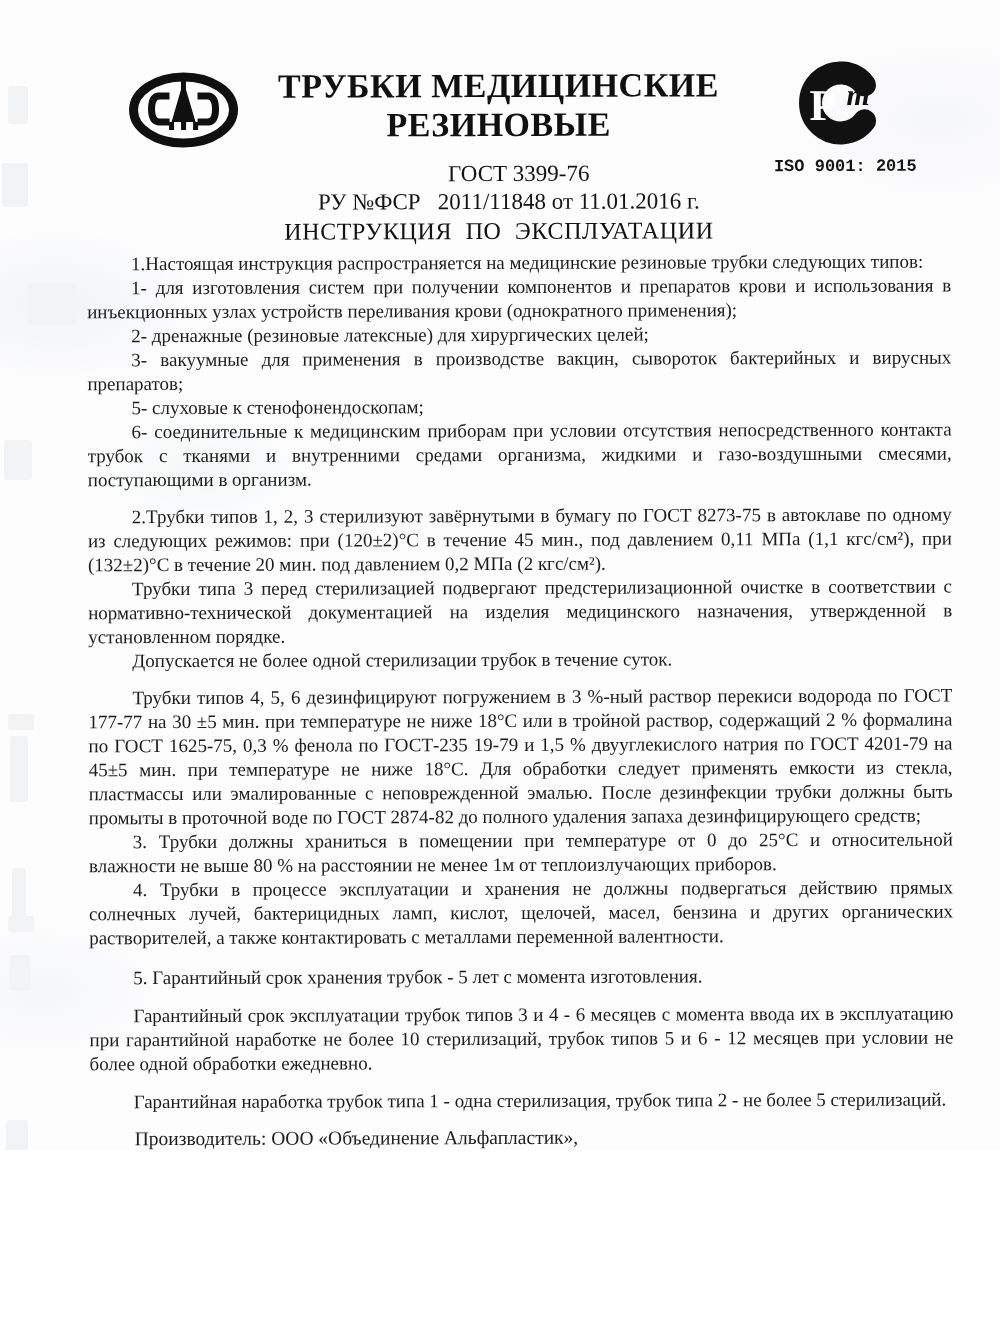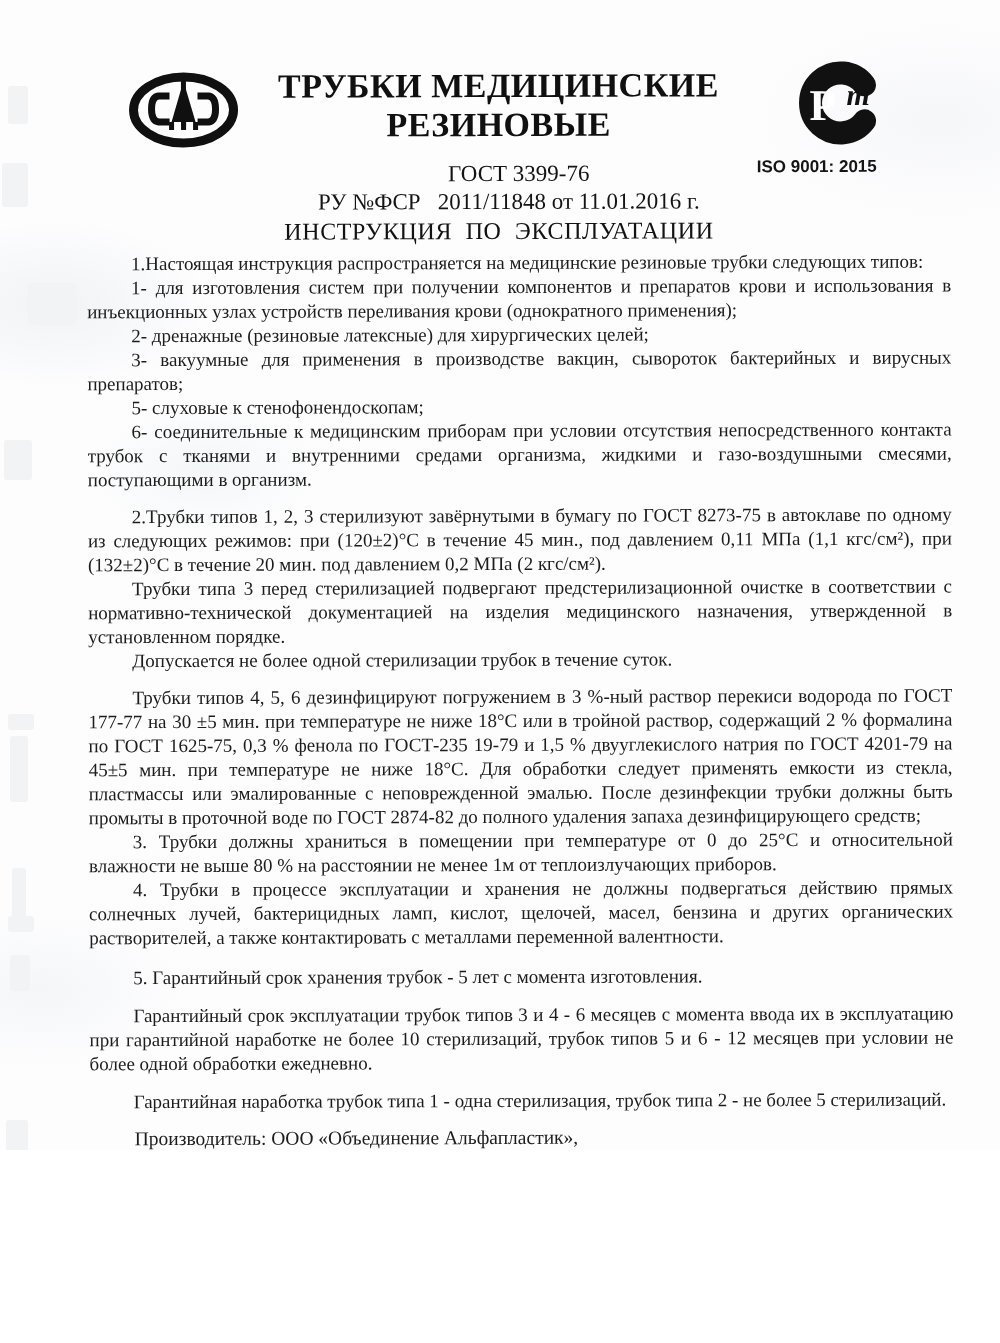--- a/index.html
+++ b/index.html
@@ -12,22 +12,22 @@
       radial-gradient(200px 110px at 40px 990px, rgba(188,196,204,0.12), rgba(188,196,204,0) 70%),
       #fdfdfe;
     font-family:"Liberation Serif", serif;color:#1b1b1b;
   }
   .content{position:absolute;inset:0;transform:rotate(-0.18deg);transform-origin:50% 50%;}
   
   .logo{position:absolute;left:126px;top:62px;width:122px;height:98px;}
   .titleblk{position:absolute;left:240px;top:66px;width:520px;text-align:center;
     font-weight:bold;font-size:34px;line-height:39px;letter-spacing:0.5px;color:#101010;}
   .rst{position:absolute;left:796px;top:62px;width:82px;height:92px;}
-  .iso{position:absolute;left:758px;top:158px;width:160px;text-align:left;
-    font-family:Liberation Sans, sans-serif;font-weight:bold;font-size:17px;color:#151515;}
+  .iso{position:absolute;left:758px;top:158px;width:160px;text-align:right;
+    font-family:Liberation Mono, monospace;font-weight:bold;font-size:17px;color:#151515;}
   .gostline{position:absolute;left:20px;top:161px;width:1000px;text-align:center;font-size:23px;color:#141414;}
   .ruline{position:absolute;left:10px;top:189px;width:1000px;text-align:center;font-size:23px;white-space:pre-wrap;color:#141414;}
   .subtitle{position:absolute;left:0;top:218px;width:1000px;text-align:center;font-size:24px;word-spacing:7px;letter-spacing:0.6px;color:#121212;}
   
   .body-col{position:absolute;left:88px;top:251px;width:864px;}
   .para{margin:0;text-align:justify;text-indent:44px;font-size:19px;line-height:24px;color:#1c1c1c;}
   .g13{margin-top:13px}
   .g14{margin-top:14px}
   .g16{margin-top:16px}
   .producer{margin-top:12px;padding-left:45px;font-size:19.5px;line-height:26px;color:#1c1c1c;}

